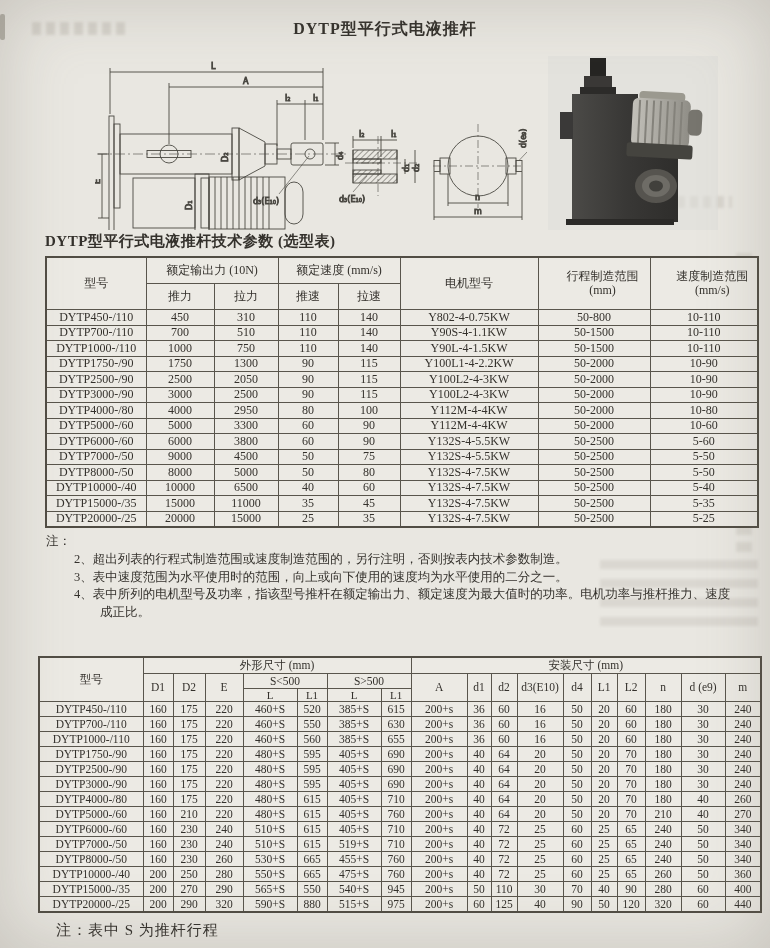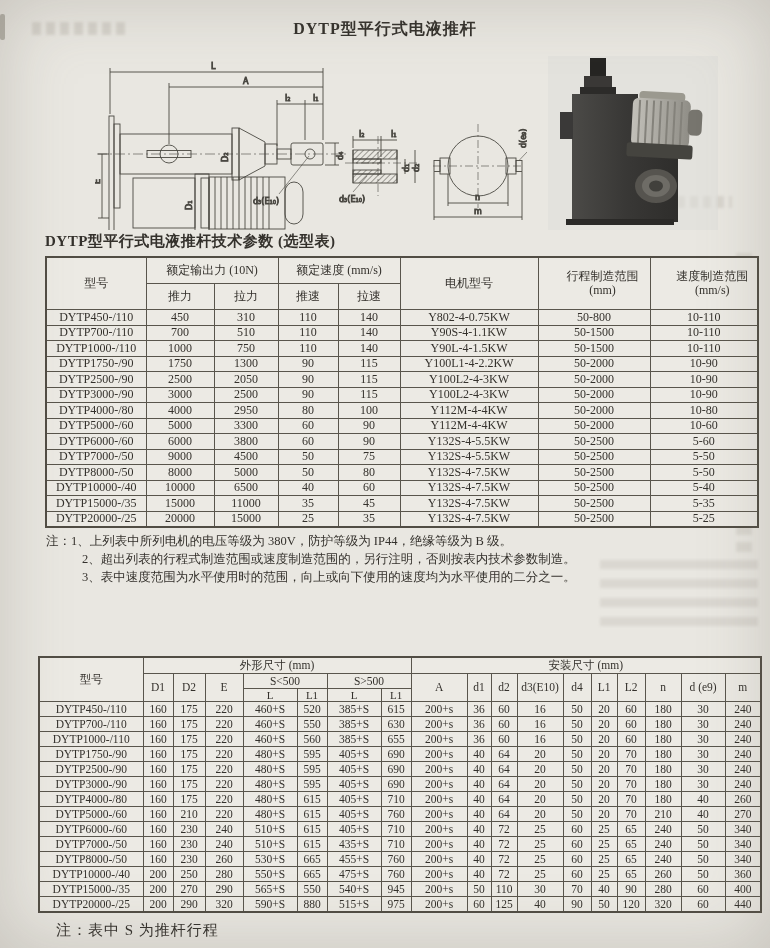--- a/index.html
+++ b/index.html
@@ -20,21 +20,21 @@
   .t1 thead tr th{height:25px;}
   .t1 td{height:14.5px;}
   .t2{position:absolute;top:656px;left:38px;width:722px;font-size:11.5px;border:2px solid #514d44;}
   .t2 .hr1 th{height:15px;}
   .t2 .hr2 th{height:14px;}
   .t2 .hr3 th{height:12px;font-size:11px;}
   .t2 td{height:14px;}
   .two-line div{line-height:1.15;padding-left:17px;}
   .notes{position:absolute;top:533px;left:46px;width:692px;font-size:12.5px;line-height:17.8px;}
   .note-first{display:flex;}
-  .note-rest{margin-left:36px;padding-left:26px;text-indent:-26px;}
+  .note-rest{margin-left:28px;padding-left:26px;text-indent:-26px;}
   .footnote{position:absolute;top:921px;left:56px;font-size:15px;letter-spacing:1px;}
   svg text{font-family:"DejaVu Sans","Liberation Sans",sans-serif;font-size:8px;fill:#45433d;}
   .ghost{position:absolute;pointer-events:none;filter:blur(1.5px);}
   .g1{left:32px;top:22px;width:96px;height:13px;opacity:.30;
       background:repeating-linear-gradient(90deg,#aaa49a 0 9px,transparent 9px 14px);}
   .g2{left:736px;top:252px;width:16px;height:300px;opacity:.22;
       background:repeating-linear-gradient(0deg,#a8a298 0 10px,transparent 10px 17px);}
   .g3{left:600px;top:556px;width:158px;height:70px;opacity:.18;
       background:repeating-linear-gradient(0deg,#9a948a 0 9px,transparent 9px 19px);}
   .g4{left:612px;top:196px;width:120px;height:12px;opacity:.25;
@@ -383,24 +383,24 @@
           <td>Y132S-4-7.5KW</td>
           <td>50-2500</td>
           <td>5-25</td>
         </tr>
       </tbody>
   </table>
 
   <div class="notes">
     <div class="note-first">
       <span>注：</span>
-      <span>1、上列表中所列电机的电压等级为 380V，防护等级为 IP44，绝缘等级为 B 级。</span>
     </div>
     <div class="note-rest">2、超出列表的行程式制造范围或速度制造范围的，另行注明，否则按表内技术参数制造。</div>
     <div class="note-rest">3、表中速度范围为水平使用时的范围，向上或向下使用的速度均为水平使用的二分之一。</div>
+    <div class="note-rest">4、表中所列的电机型号及功率，指该型号推杆在额定输出力、额定速度为最大值时的功率。电机功率与推杆推力、速度成正比。</div>
   </div>
 
 
   <table class="t2">
     <colgroup>
       <col style="width:104px">
         <col style="width:30px">
         <col style="width:32px">
         <col style="width:38px">
       <col style="width:54px">
@@ -629,21 +629,21 @@
           <td>50</td>
           <td>340</td>
         </tr>
         <tr>
           <td>DYTP7000-/50</td>
           <td>160</td>
           <td>230</td>
           <td>240</td>
           <td>510+S</td>
           <td>615</td>
-          <td>435+S</td>
+          <td>519+S</td>
           <td>710</td>
           <td>200+s</td>
           <td>40</td>
           <td>72</td>
           <td>25</td>
           <td>60</td>
           <td>25</td>
           <td>65</td>
           <td>240</td>
           <td>50</td>

